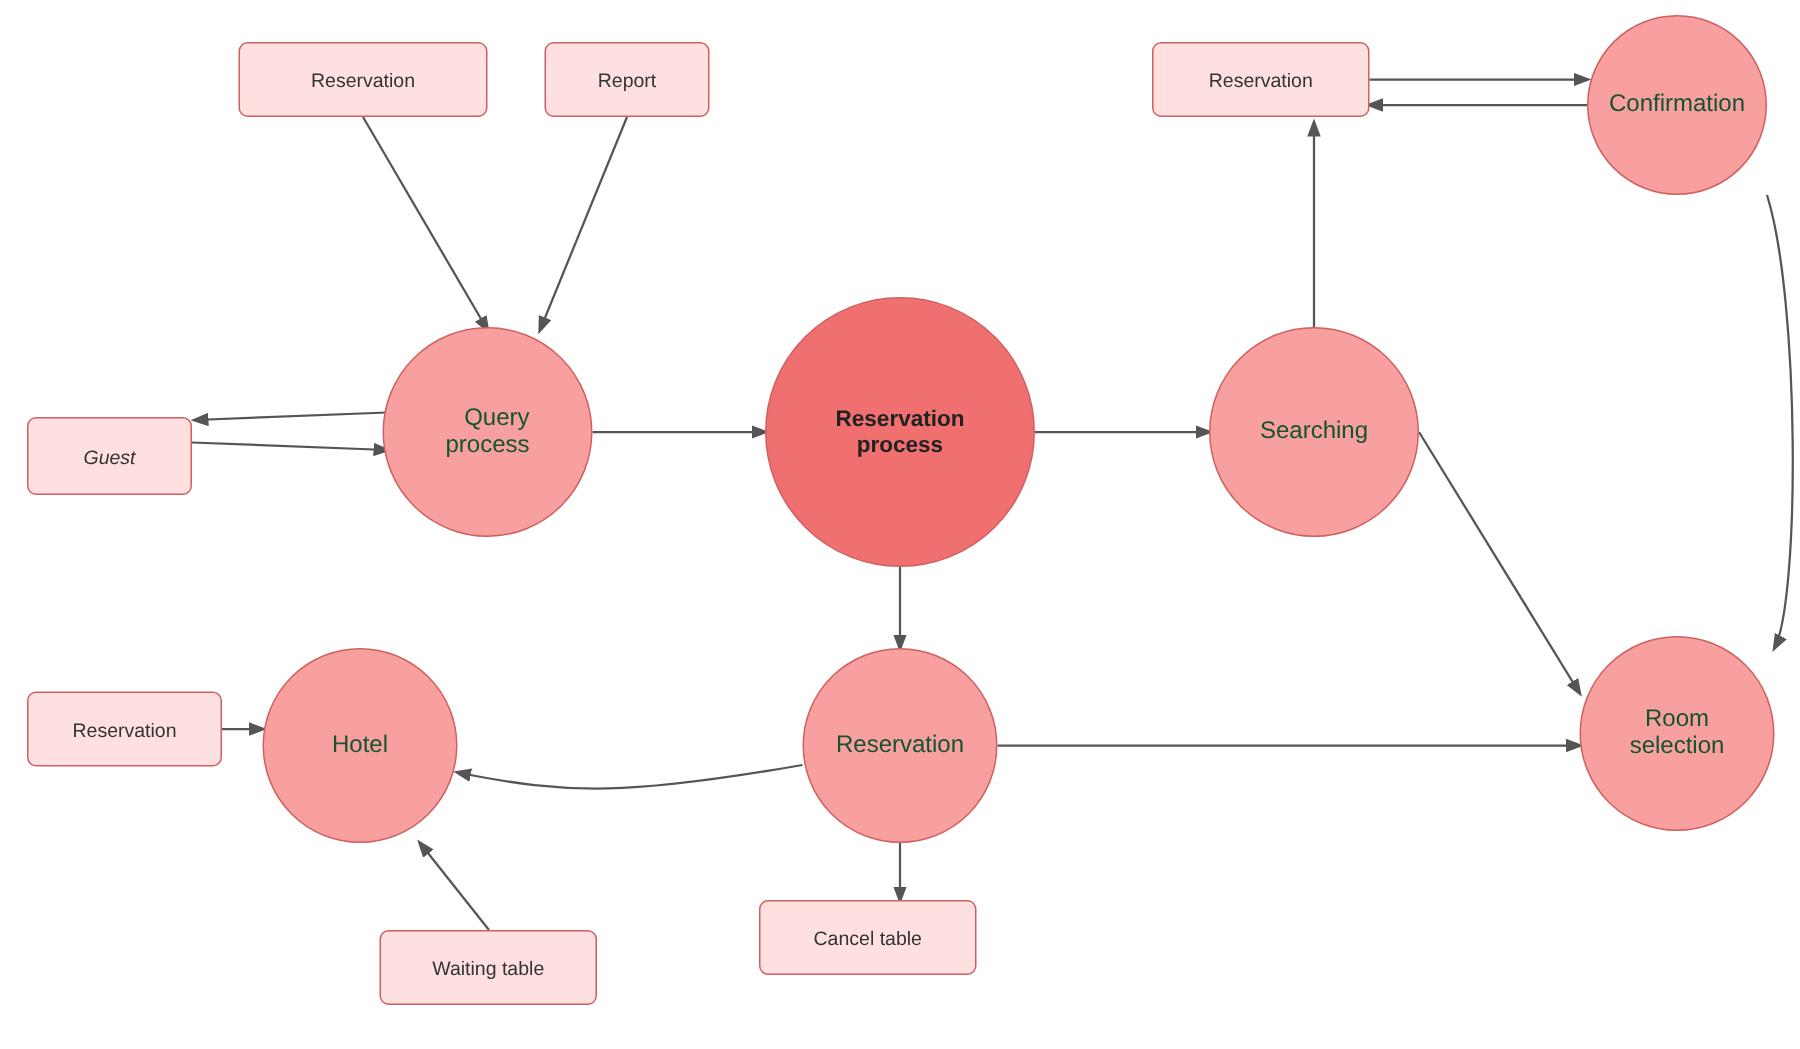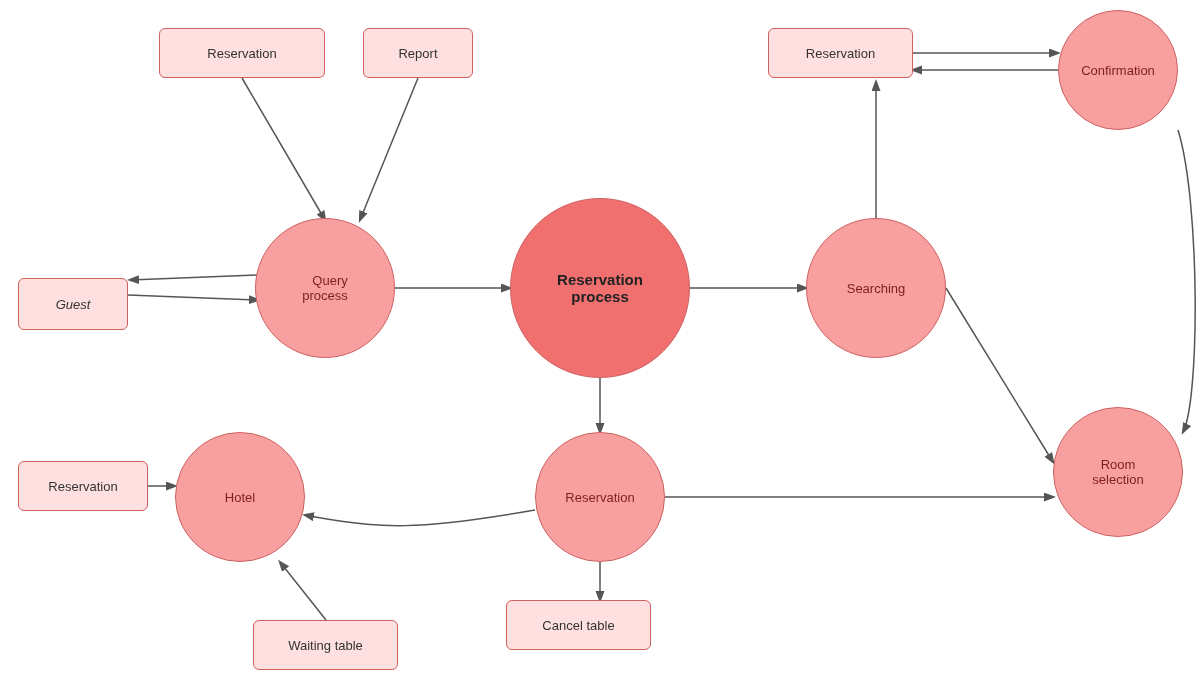--- a/index.html
+++ b/index.html
@@ -13,23 +13,23 @@
     }
     .node-circle {
       position: absolute;
       border-radius: 50%;
       background: #f8a0a0;
       border: 1.5px solid #d06060;
       display: flex;
       align-items: center;
       justify-content: center;
       text-align: center;
-      font-size: 13px;
+      font-size: 16px;
       font-weight: 400;
-      color: #7f1d1d;
+      color: #14532d;
     }
     .node-circle.large {
       background: #f07070;
       font-weight: 700;
       font-size: 15px;
       color: #222;
     }
     .node-rect {
       position: absolute;
       border-radius: 6px;
@@ -113,21 +113,21 @@
 </div>
 
 <div class="node-circle" style="left:806px;top:218px;width:140px;height:140px;">
   <span>Searching</span>
 </div>
 
 <div class="node-circle" style="left:1058px;top:10px;width:120px;height:120px;">
   <span>Confirmation</span>
 </div>
 
-<div class="node-circle" style="left:1053px;top:407px;width:130px;height:130px;">
+<div class="node-circle" style="left:1053px;top:424px;width:130px;height:130px;">
   <span>Room<br>selection</span>
 </div>
 
 <div class="node-circle" style="left:535px;top:432px;width:130px;height:130px;">
   <span>Reservation</span>
 </div>
 
 <div class="node-circle" style="left:175px;top:432px;width:130px;height:130px;text-align:right;">
   <span>Hotel</span>
 </div>

